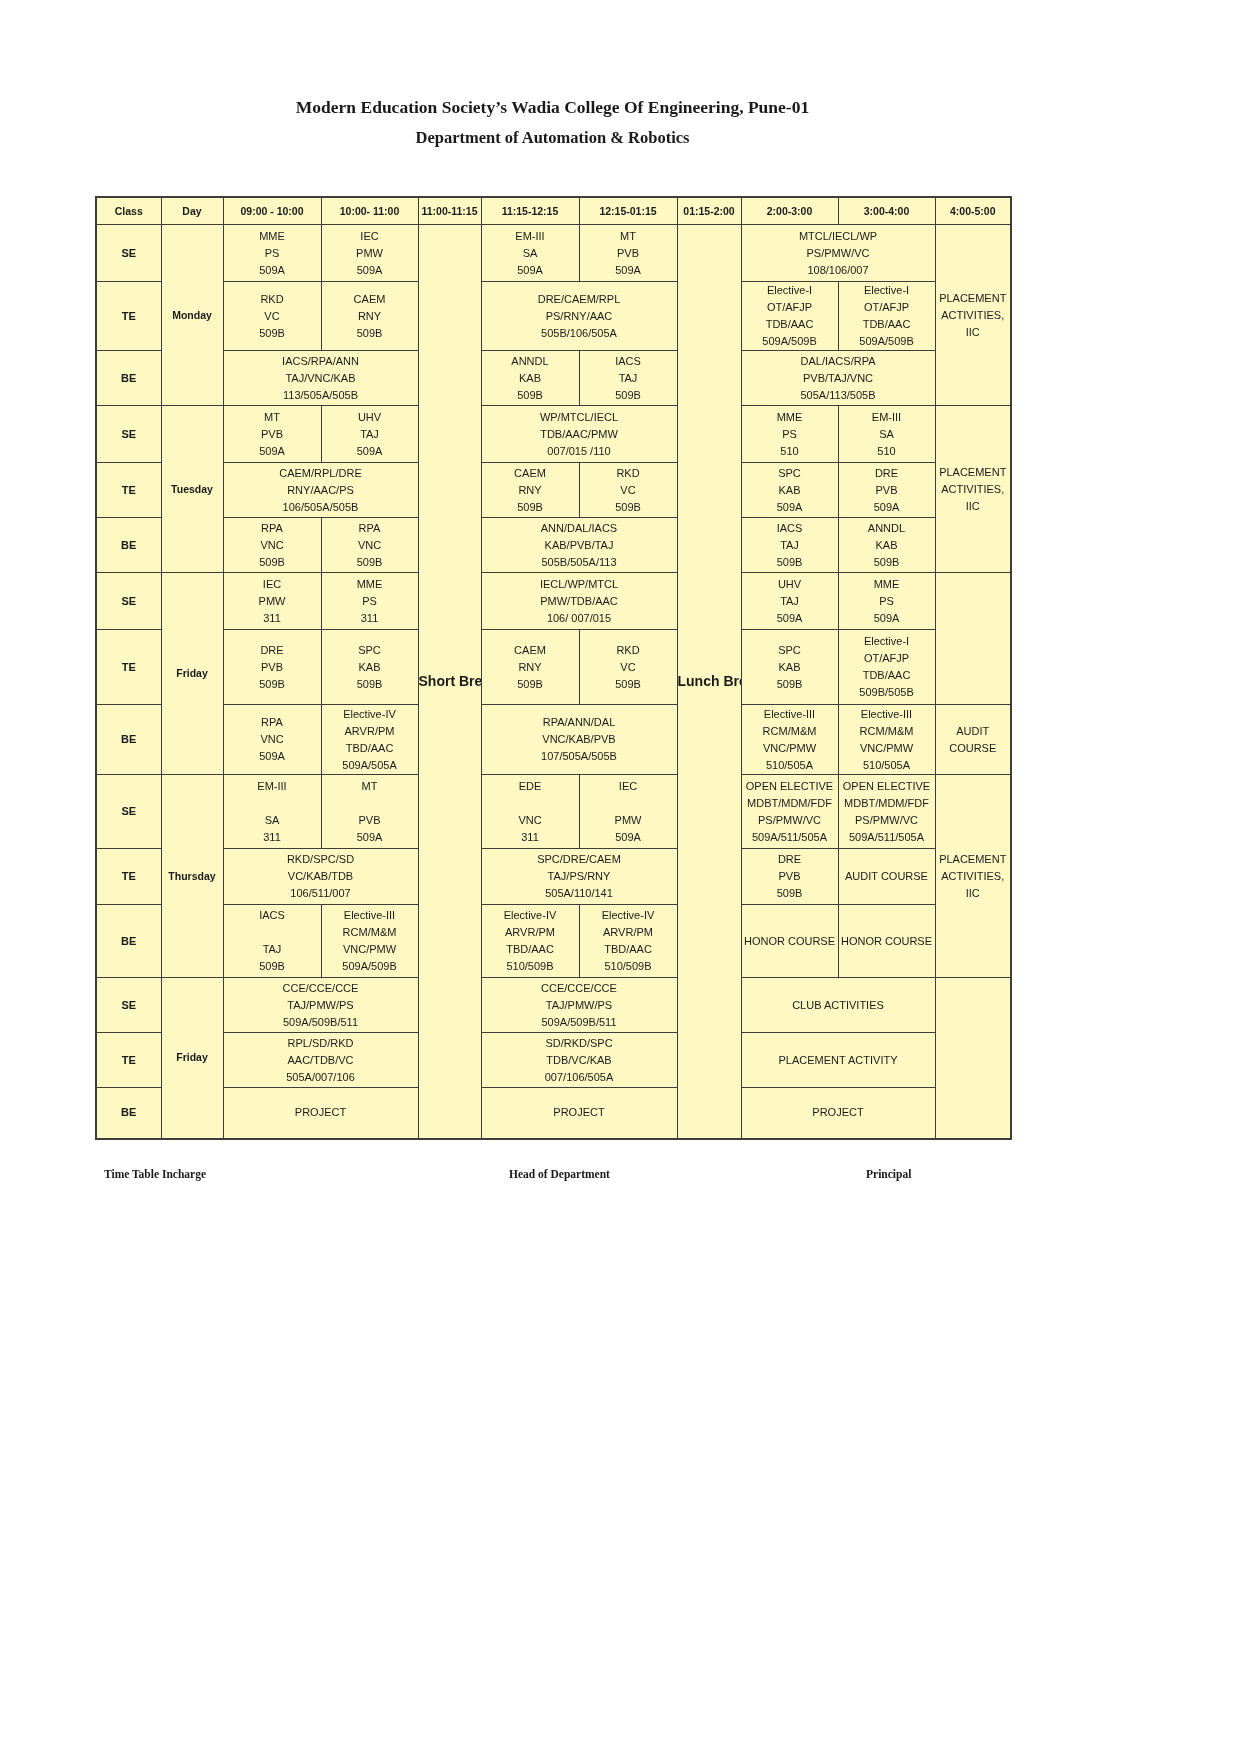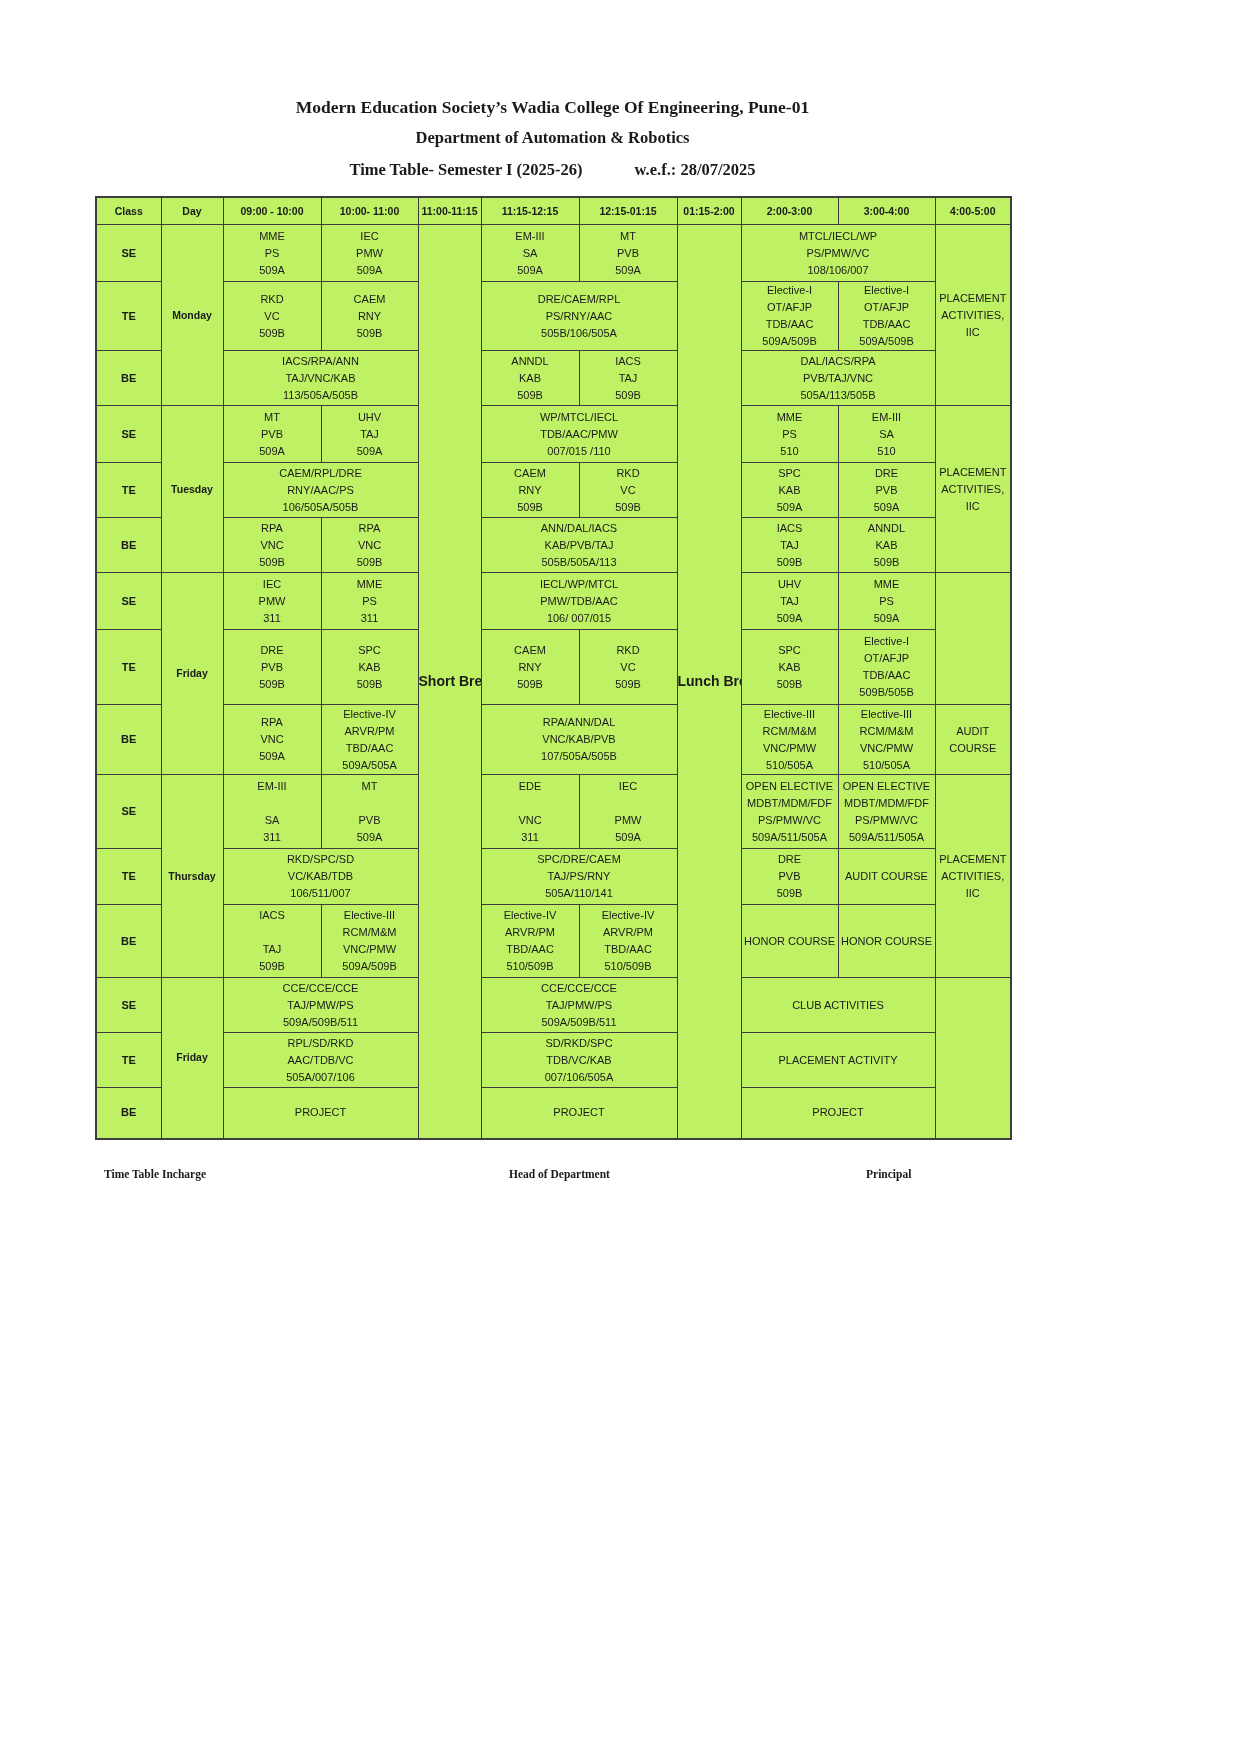--- a/index.html
+++ b/index.html
@@ -10,21 +10,21 @@
   .titles{
     position:absolute;top:92px;left:95px;width:915px;text-align:center;
     font-family:"Liberation Serif",serif;font-weight:bold;
   }
   .t1{font-size:17.5px;line-height:30px;}
   .t2{font-size:16.5px;line-height:32px;}
   .t3{font-size:16.5px;line-height:32px;}
   .t3 .part-left{margin-right:52px;}
   table.tt{
     position:absolute;top:196px;left:95px;width:915px;
-    border-collapse:collapse;table-layout:fixed;background:#bef264;
+    border-collapse:collapse;table-layout:fixed;background:#fef9c3;
   }
   .tt th,.tt td{
     border:1px solid #3d3d3d;padding:0;text-align:center;vertical-align:middle;
     overflow:hidden;
   }
   .tt{border:2px solid #3d3d3d;}
   .tt th{font-size:10.5px;font-weight:bold;height:26px;white-space:nowrap;}
   .tt td .line{font-size:11px;line-height:17px;min-height:17px;white-space:nowrap;}
   .tt td.class .line{font-weight:bold;font-size:11px;}
   .tt td.day .line{font-weight:bold;font-size:10.5px;}
@@ -38,23 +38,20 @@
   .f1{left:104px;}
   .f2{left:509px;}
   .f3{left:866px;}
 </style>
 </head>
 <body>
 
 <div class="titles">
   <div class="t1">Modern Education Society’s Wadia College Of Engineering, Pune-01</div>
   <div class="t2">Department of Automation &amp; Robotics</div>
-  <div class="t3">
-    <span class="part-left">Time Table- Semester I (2025-26)</span><span>w.e.f.: 28/07/2025</span>
-  </div>
 </div>
 
 <table class="tt">
   <colgroup>
       <col style="width: 65px;">
       <col style="width: 62px;">
       <col style="width: 98px;">
       <col style="width: 97px;">
       <col style="width: 63px;">
       <col style="width: 98px;">

